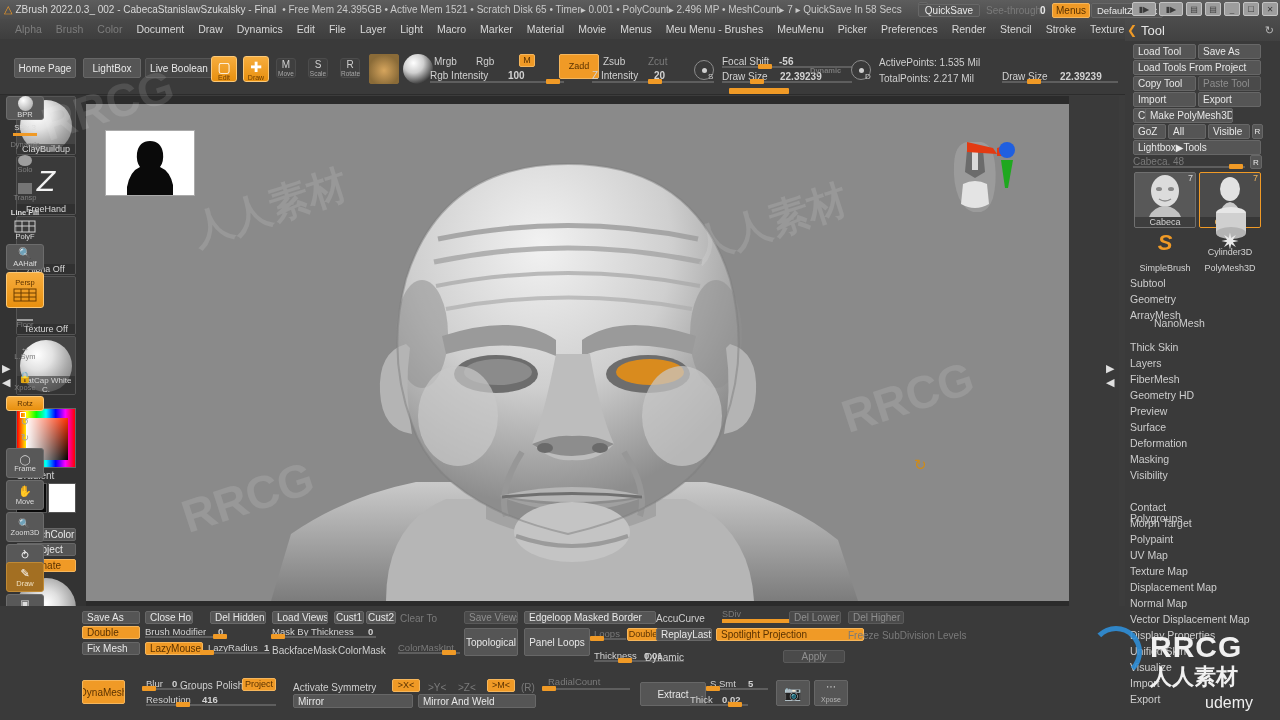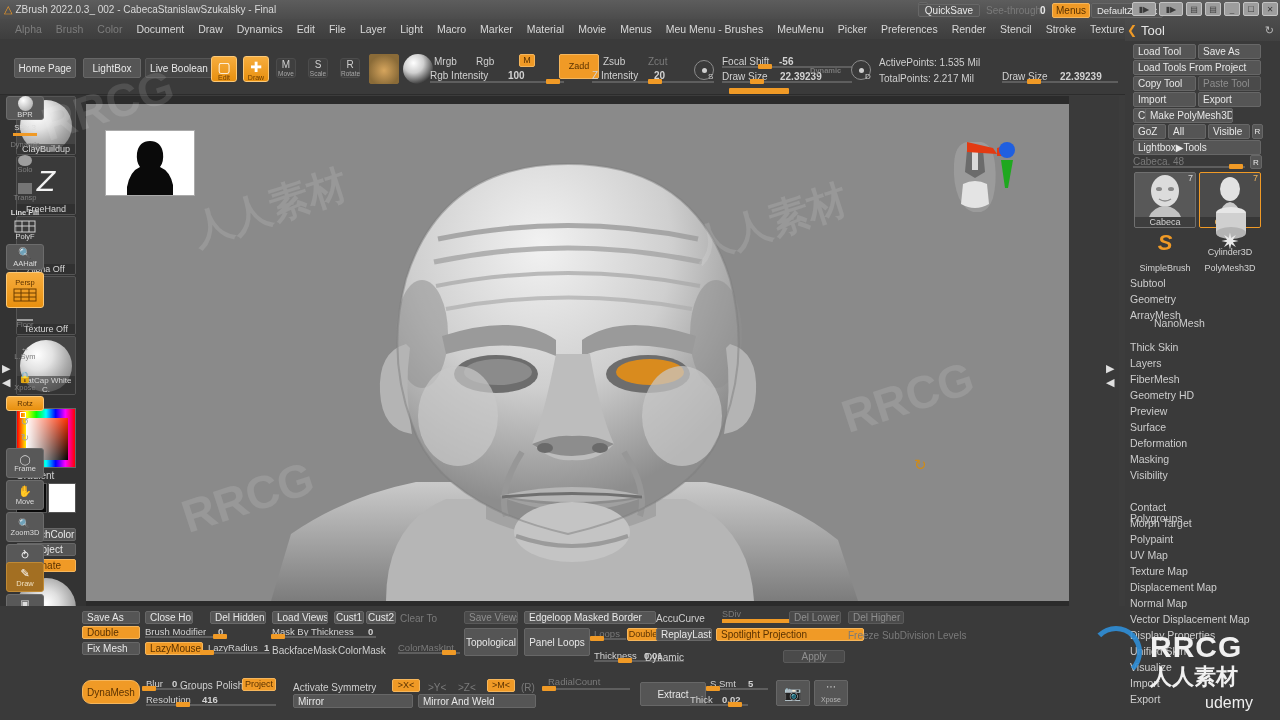--- a/index.html
+++ b/index.html
@@ -108,20 +108,21 @@
       pointer-events:none; user-select:none; }
 </style>
 </head>
 <body>
 
 <div id="app">
 
   <div id="titlebar">
     <span class="zlogo">△</span>
     <span class="tt">ZBrush 2022.0.3_  002 - CabecaStanislawSzukalsky - Final</span>
+    <span class="tt" style="margin-left:6px;color:#c9c9c9">• Free Mem 24.395GB • Active Mem 1521 • Scratch Disk 65 • Timer▸ 0.001 • PolyCount▸ 2.496 MP • MeshCount▸ 7 ▸ QuickSave In 58 Secs</span>
 
     <div style="position:absolute;left:918px;top:2px;" class="btn dark ctr" style2="">
     </div>
   </div>
   <div class="btn dark ctr" style="position:absolute;left:918px;top:4px;width:62px;height:13px;">QuickSave</div>
   <div class="lbl dim" style="position:absolute;left:986px;top:5px;">See-through</div>
   <div class="lbl" style="position:absolute;left:1040px;top:5px;color:#e7e7e7;font-weight:bold">0</div>
   <div class="btn on ctr" style="position:absolute;left:1052px;top:3px;width:38px;height:15px;">Menus</div>
   <div class="btn dark ctr" style="position:absolute;left:1091px;top:3px;width:72px;height:15px;font-size:9.5px">DefaultZScript</div>
 
@@ -645,21 +646,21 @@
     <span class="txt dim" style="position:absolute;left:0;top:-2px;font-size:9px">SDiv</span>
     <div style="position:absolute;left:0;right:0;bottom:0;height:4px;background:#f09a26;"></div>
   </div>
   <div class="btn on" style="position:absolute;left:716px;top:628px;width:148px;height:13px;">Spotlight Projection</div>
   <div class="btn darker ctr" style="position:absolute;left:783px;top:650px;width:62px;height:13px;">Apply</div>
 
   <div class="btn darker" style="position:absolute;left:789px;top:611px;width:52px;height:13px;">Del Lower</div>
   <div class="btn darker" style="position:absolute;left:848px;top:611px;width:56px;height:13px;">Del Higher</div>
   <div class="lbl dim" style="position:absolute;left:848px;top:630px;">Freeze SubDivision Levels</div>
 
-  <div class="btn on ctr" style="position:absolute;left:82px;top:680px;width:58px;height:24px;border-radius:9px;">DynaMesh</div>
+  <div class="btn on ctr" style="position:absolute;left:82px;top:680px;width:43px;height:24px;">DynaMesh</div>
   <div class="slider" style="left:146px;top:678px;width:48px;height:13px;">
     <span class="txt" style="position:absolute;left:0;top:0;font-size:9.5px">Blur</span>
     <span class="txt" style="position:absolute;left:26px;top:0;font-size:9.5px;font-weight:bold">0</span>
     <div class="track"></div>
       <div class="knob" style="left:-4px;"></div>
   </div>
   <div class="lbl" style="position:absolute;left:180px;top:680px;">Groups</div>
   <div class="lbl" style="position:absolute;left:216px;top:680px;">Polish</div>
   <div class="btn on ctr" style="position:absolute;left:242px;top:678px;width:34px;height:13px;font-size:9px">Project</div>
   <div class="slider" style="left:146px;top:694px;width:130px;height:13px;">

